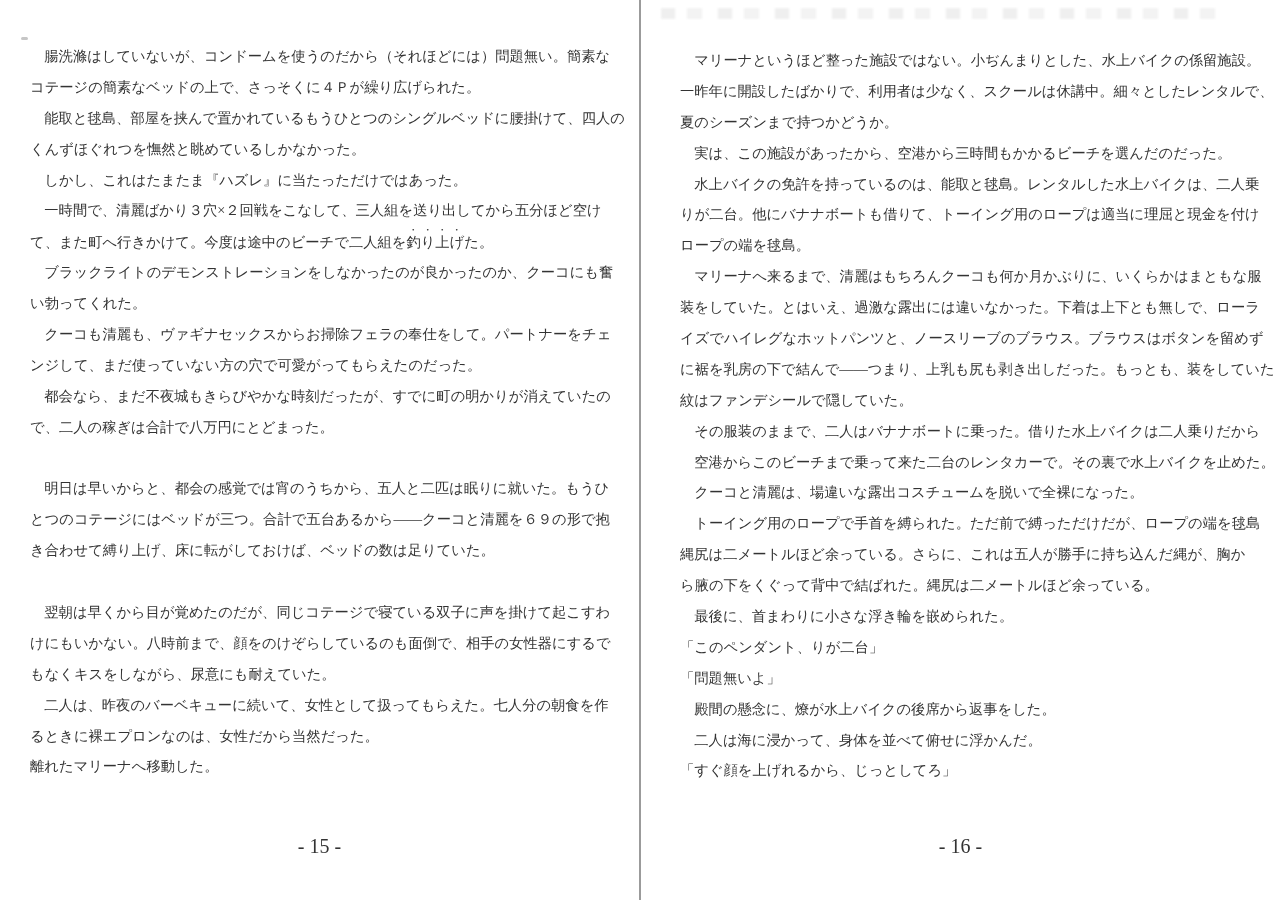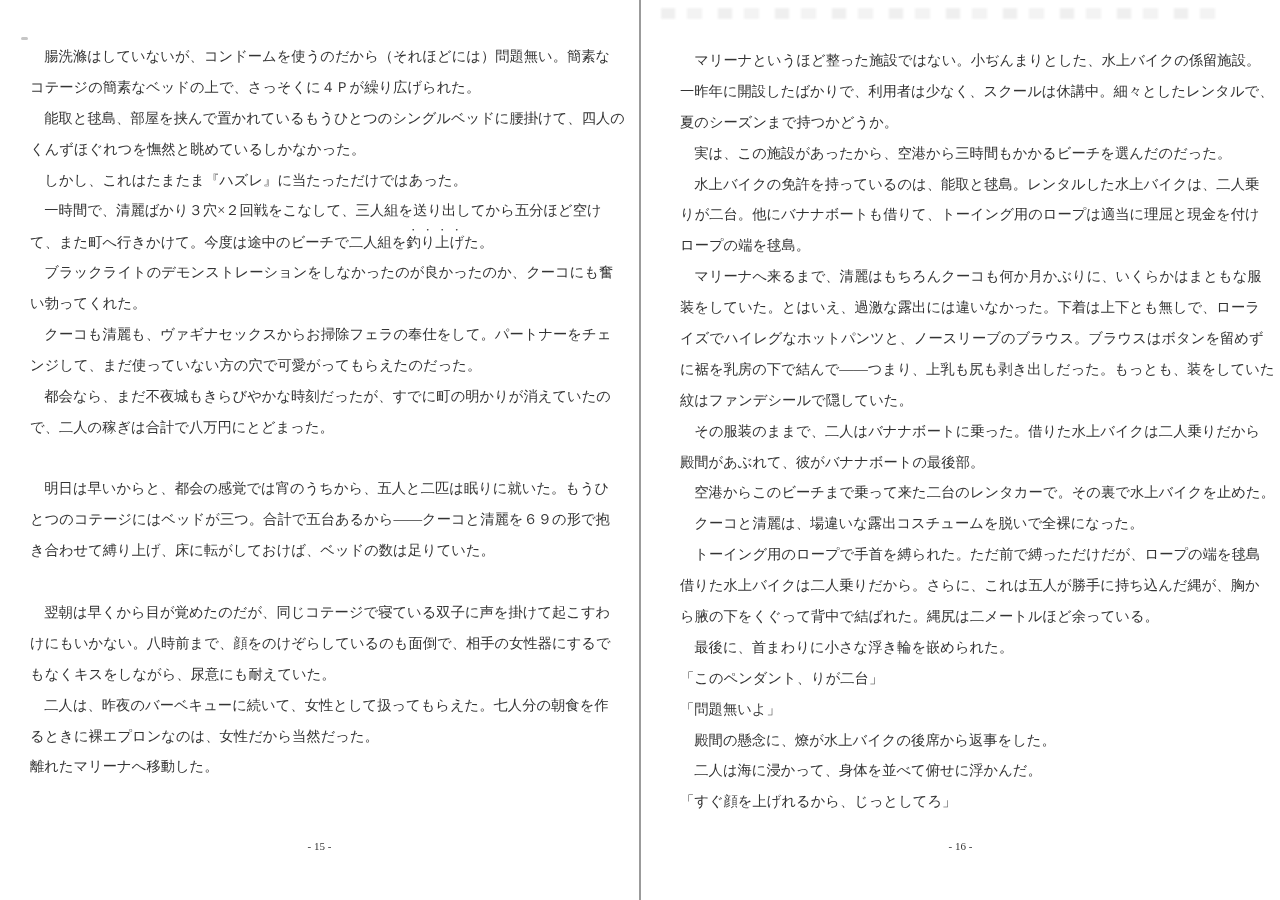--- a/index.html
+++ b/index.html
@@ -55,21 +55,21 @@
     -webkit-text-emphasis-position: over right;
     text-emphasis: filled dot;
     text-emphasis-position: over right;
   }
   .page-number {
     position: absolute;
     top: 831px;
     left: 0;
     width: 100%;
     text-align: center;
-    font-size: 11px;
+    font-size: 20px;
     line-height: 30px;
     color: #333333;
   }
   
   .artifact-faint-line {
     position: absolute;
     left: 20px;
     top: 8px;
     width: 566px;
     height: 11px;
@@ -137,25 +137,24 @@
         <div class="line">　実は、この施設があったから、空港から三時間もかかるビーチを選んだのだった。</div>
         <div class="line">　水上バイクの免許を持っているのは、能取と毬島。レンタルした水上バイクは、二人乗</div>
         <div class="line">りが二台。他にバナナボートも借りて、トーイング用のロープは適当に理屈と現金を付け</div>
         <div class="line">ロープの端を毬島。</div>
         <div class="line">　マリーナへ来るまで、清麗はもちろんクーコも何か月かぶりに、いくらかはまともな服</div>
         <div class="line">装をしていた。とはいえ、過激な露出には違いなかった。下着は上下とも無しで、ローラ</div>
         <div class="line">イズでハイレグなホットパンツと、ノースリーブのブラウス。ブラウスはボタンを留めず</div>
         <div class="line">に裾を乳房の下で結んで——つまり、上乳も尻も剥き出しだった。もっとも、装をしていた</div>
         <div class="line">紋はファンデシールで隠していた。</div>
         <div class="line">　その服装のままで、二人はバナナボートに乗った。借りた水上バイクは二人乗りだから</div>
-        <div class="line">殿間があぶれて、彼がバナナボートの最後部。</div>
         <div class="line">　空港からこのビーチまで乗って来た二台のレンタカーで。その裏で水上バイクを止めた。</div>
         <div class="line">　クーコと清麗は、場違いな露出コスチュームを脱いで全裸になった。</div>
         <div class="line">　トーイング用のロープで手首を縛られた。ただ前で縛っただけだが、ロープの端を毬島</div>
-        <div class="line">借りた水上バイクは二人乗りだから。さらに、これは五人が勝手に持ち込んだ縄が、胸か</div>
+        <div class="line">縄尻は二メートルほど余っている。さらに、これは五人が勝手に持ち込んだ縄が、胸か</div>
         <div class="line">ら腋の下をくぐって背中で結ばれた。縄尻は二メートルほど余っている。</div>
         <div class="line">　最後に、首まわりに小さな浮き輪を嵌められた。</div>
         <div class="line">「このペンダント、りが二台」</div>
         <div class="line">「問題無いよ」</div>
         <div class="line">　殿間の懸念に、燎が水上バイクの後席から返事をした。</div>
         <div class="line">　二人は海に浸かって、身体を並べて俯せに浮かんだ。</div>
         <div class="line">「すぐ顔を上げれるから、じっとしてろ」</div>
       </div>
     <div class="page-number">- 16 -</div>
   </div>

